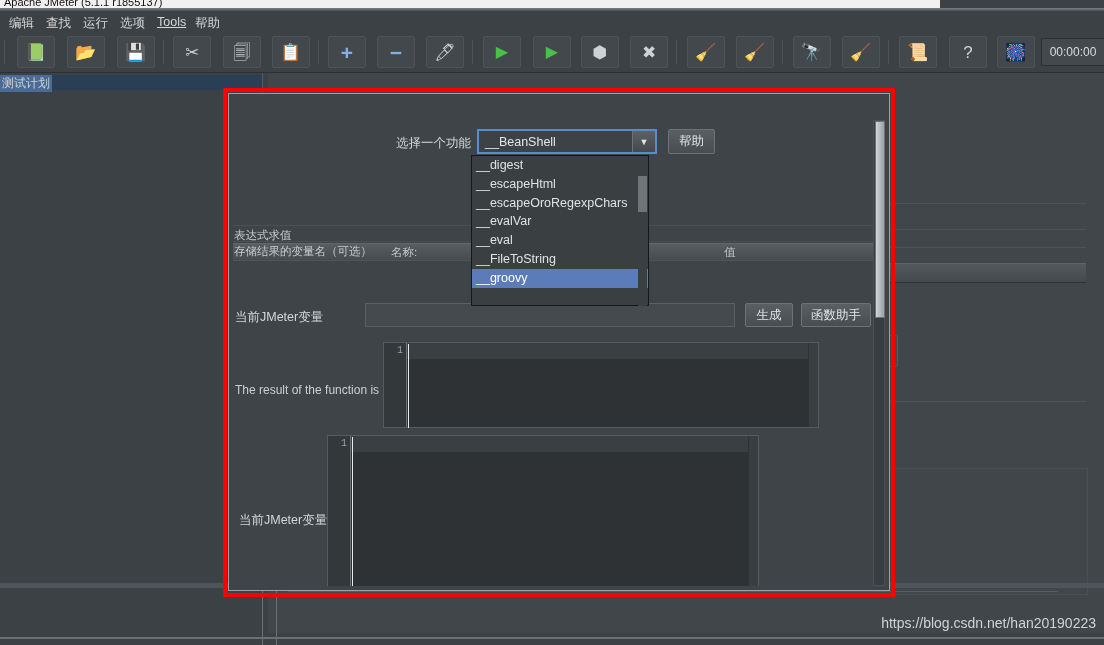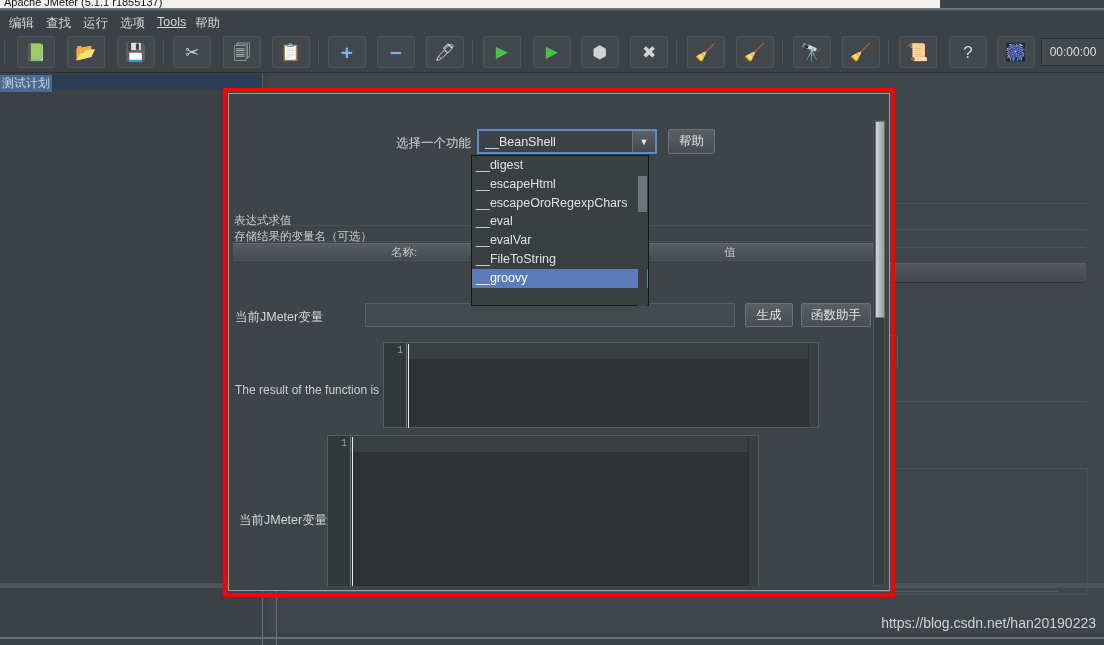--- a/index.html
+++ b/index.html
@@ -185,21 +185,21 @@
     background:linear-gradient(#585d61,#464b4f);
     border-top:1px solid #63686c;border-bottom:1px solid #313538;margin-top:39px;
   }
   #param-head .c1{position:absolute;left:0;top:1px;width:346px;text-align:center;font-size:11.5px;color:#c3c7ca;}
   #param-head .c2{position:absolute;left:346px;top:1px;width:306px;text-align:center;font-size:11.5px;color:#c3c7ca;}
   #param-head .div{position:absolute;left:346px;top:0;width:1px;height:16px;background:#313538;}
   .param-row{
     position:absolute;left:0;width:652px;height:16px;
     border-bottom:1px solid #4a4f53;box-sizing:border-box;
   }
-  .param-row .nm{position:absolute;left:3px;top:3px;font-size:11.5px;color:#c8ccce;white-space:nowrap;}
+  .param-row .nm{position:absolute;left:3px;top:18px;font-size:11.5px;color:#c8ccce;white-space:nowrap;}
   .param-row .sep{position:absolute;left:346px;top:0;width:1px;height:16px;background:#4a4f53;}
   #param-bottom-line{
     position:absolute;left:0;top:66px;width:652px;height:1px;background:#4f5458;
   }
   
   #cp-label{
     position:absolute;left:2px;top:189px;font-size:12.5px;color:#d4d7da;white-space:nowrap;
   }
   #cp-input{
     position:absolute;left:132px;top:183px;width:370px;height:24px;
@@ -410,22 +410,22 @@
       <div class="ed-vscroll"></div>
     </div>
 
   </div>
 </div>
 
 <div id="dropdown">
   <div class="dd-item">__digest</div>
   <div class="dd-item">__escapeHtml</div>
   <div class="dd-item">__escapeOroRegexpChars</div>
+  <div class="dd-item">__evalVar</div>
   <div class="dd-item">__eval</div>
-  <div class="dd-item">__evalVar</div>
   <div class="dd-item">__FileToString</div>
   <div class="dd-item sel">__groovy</div>
   <div id="dd-scroll">
     <div class="thumb"></div>
   </div>
 </div>
 
 <div id="red-rect"></div>
 
 </body></html>

